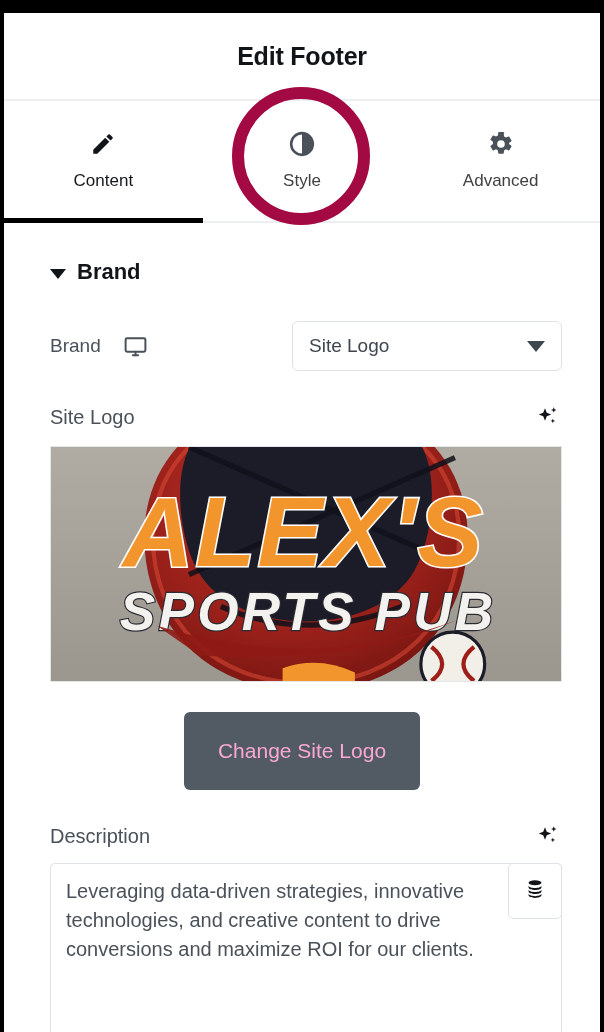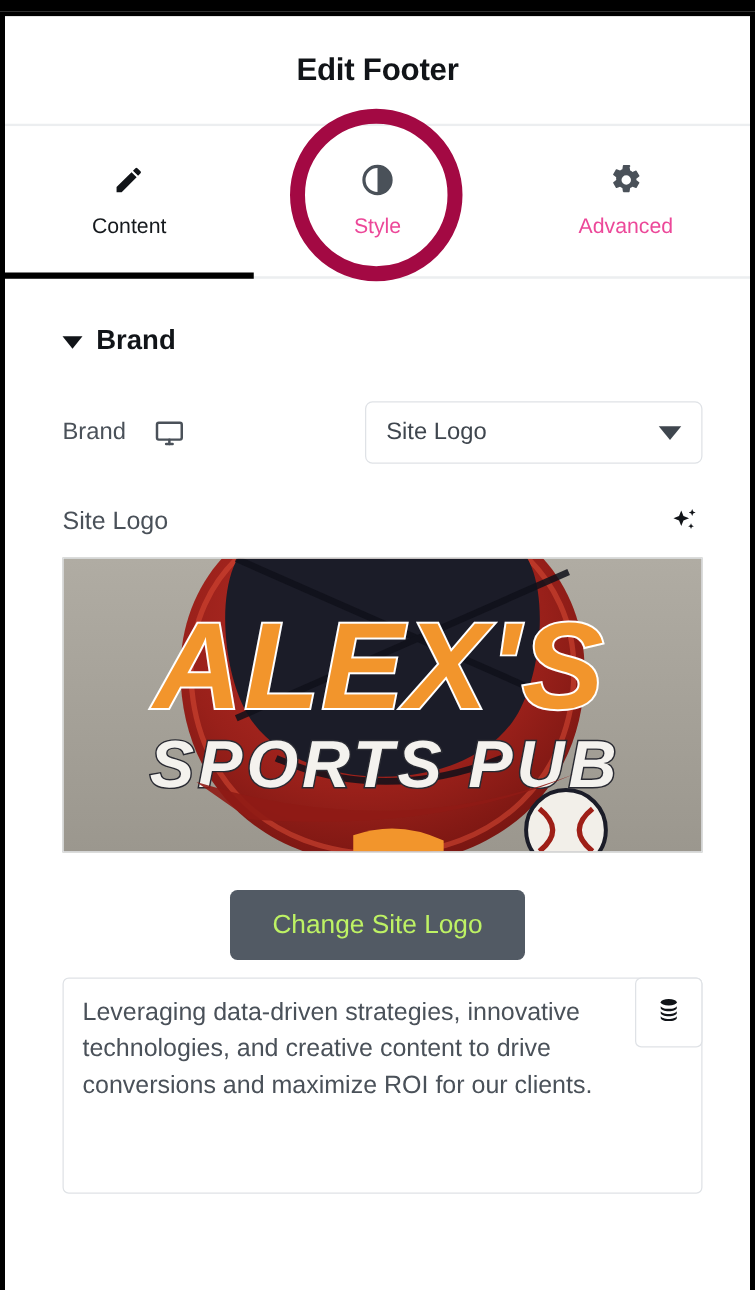--- a/index.html
+++ b/index.html
@@ -57,21 +57,21 @@
     cursor: pointer;
     text-align: center;
   }
   .tab .tab-icon {
     display: block;
     height: 26px;
     line-height: 0;
   }
   .tab .tab-label {
     font-size: 17px;
-    color: #ec4899;
+    color: #404040;
   }
   .tab.active .tab-label {
     color: #15191d;
   }
   .tab.active::after {
     content: "";
     position: absolute;
     left: 0; right: 0;
     bottom: -2px;
     height: 5px;
@@ -183,26 +183,26 @@
   }
   .logo-frame svg { display: block; width: 100%; height: 100%; }
 
   .btn-wrap {
     display: flex;
     justify-content: center;
     padding-top: 30px;
   }
   .btn-primary {
     background: #525a64;
-    color: #bef264;
+    color: #f9a8d4;
     border: none;
     border-radius: 6px;
     font-size: 21px;
     font-family: "Liberation Sans", sans-serif;
-    padding: 16px 34px;
+    padding: 27px 34px;
     cursor: pointer;
   }
 
   
   .textarea-wrap {
     position: relative;
     margin: 14px 38px 0 46px;
   }
   .textarea-box {
     width: 100%;
@@ -349,20 +349,30 @@
         </g>
 
         <path d="M238 208 Q272 196 306 212 L306 222 L238 222 Z" fill="#f2952c"></path>
       </svg>
     </div>
 
     <div class="btn-wrap">
       <button class="btn-primary">Change Site Logo</button>
     </div>
 
+    <div class="label-row">
+      <span class="field-label">Description</span>
+      <span class="ai-icon">
+        <svg width="25" height="25" viewBox="0 0 24 24" fill="#111418">
+          <path d="M9.6 3.2l1.7 4.3 4.3 1.7-4.3 1.7-1.7 4.3-1.7-4.3L3.6 9.2l4.3-1.7z"></path>
+          <path d="M18 2.2l.75 1.9 1.9.75-1.9.75L18 7.5l-.75-1.9-1.9-.75 1.9-.75z"></path>
+          <path d="M17.1 13.1l.62 1.58 1.58.62-1.58.62-.62 1.58-.62-1.58-1.58-.62 1.58-.62z"></path>
+        </svg>
+      </span>
+    </div>
 
     <div class="textarea-wrap">
       <textarea class="textarea-box" rows="5" placeholder="Description" style="">Leveraging data-driven strategies, innovative technologies, and creative content to drive conversions and maximize ROI for our clients.</textarea>
       <div class="db-btn">
         <span>
           <svg width="22" height="22" viewBox="0 0 24 24" fill="#111418">
             <ellipse cx="12" cy="5.2" rx="7" ry="2.8"></ellipse>
             <path d="M5 8.2c0 1.55 3.13 2.8 7 2.8s7-1.25 7-2.8v2.1c0 1.55-3.13 2.8-7 2.8s-7-1.25-7-2.8z"></path>
             <path d="M5 12.6c0 1.55 3.13 2.8 7 2.8s7-1.25 7-2.8v2.1c0 1.55-3.13 2.8-7 2.8s-7-1.25-7-2.8z"></path>
             <path d="M5 17c0 1.55 3.13 2.8 7 2.8s7-1.25 7-2.8v1.9c0 1.55-3.13 2.8-7 2.8s-7-1.25-7-2.8z"></path>

